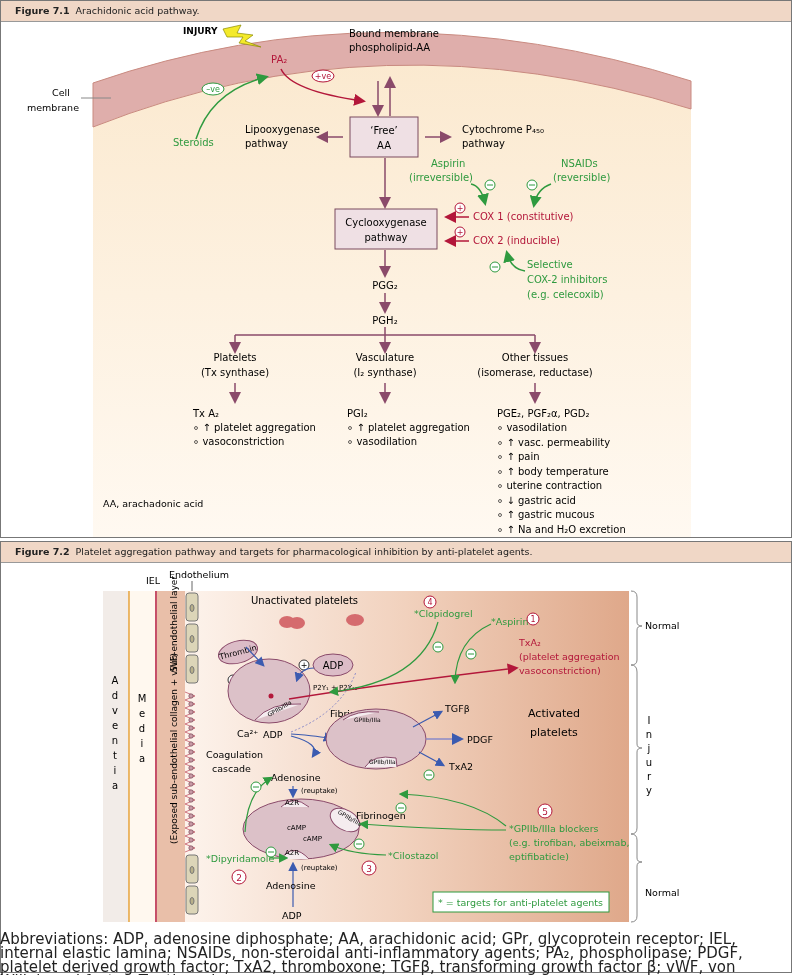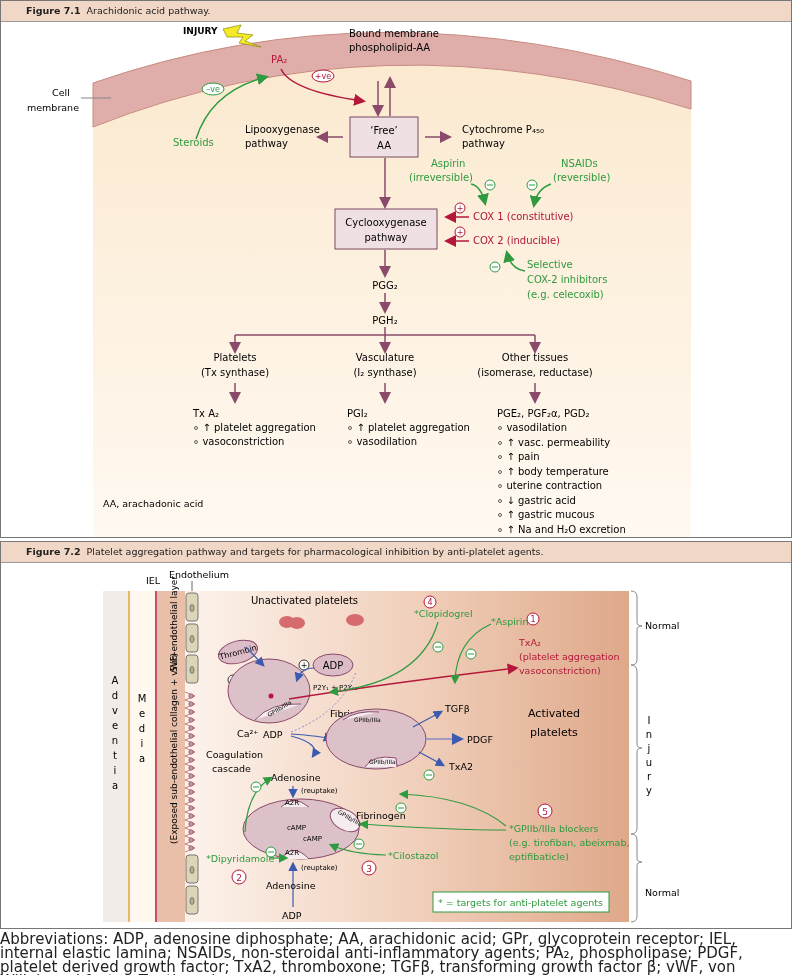--- a/index.html
+++ b/index.html
@@ -1,18 +1,18 @@
 <!DOCTYPE html>
 <html><head>
 <meta charset="utf-8">
 <style>
   html,body{margin:0;padding:0;background:#fff;}
   body{width:794px;height:975px;position:relative;overflow:hidden;font-family:"DejaVu Sans",sans-serif;color:#222;}
   .frame{position:absolute;left:0;width:792px;border:1px solid #777;background:#fff;box-sizing:border-box;}
-  .caption{position:absolute;left:0;right:0;top:0;height:20px;background:#f0d7c6;border-bottom:1px solid #999;font-size:9.5px;line-height:20px;padding-left:25px;}
+  .caption{position:absolute;left:0;right:0;top:0;height:20px;background:#f0d7c6;border-bottom:1px solid #999;font-size:9.5px;line-height:20px;padding-left:14px;}
   .caption b{font-weight:bold;margin-right:6px;}
   svg text{font-family:"DejaVu Sans",sans-serif;}
   .abbr{position:absolute;left:0;top:932px;width:794px;font-size:15px;line-height:14px;color:#222;}
 </style>
 </head>
 <body>
 
 <div class="frame" style="top:0;height:538px;">
   <div class="caption">
     <b>Figure 7.1</b><span>Arachidonic acid pathway.</span>
@@ -138,21 +138,21 @@
         <text x="496" y="468" font-size="10">∘ uterine contraction</text>
         <text x="496" y="482.5" font-size="10">∘ ↓ gastric acid</text>
         <text x="496" y="497" font-size="10">∘ ↑ gastric mucous</text>
         <text x="496" y="511.5" font-size="10">∘ ↑ Na and H₂O excretion</text>
       </g>
 
     <text x="102" y="486" font-size="9.5">AA, arachadonic acid</text>
   </svg>
 </div>
 
-<div class="frame" style="top:541px;height:388px;">
+<div class="frame" style="top:541px;height:432px;">
   <div class="caption">
     <b>Figure 7.2</b><span>Platelet aggregation pathway and targets for pharmacological inhibition by anti-platelet agents.</span>
   </div>
   <svg width="792" height="368" style="position:absolute;left:0;top:20px;">
     <defs>
       <linearGradient id="bg2" x1="0" y1="0" x2="1" y2="0">
         <stop offset="0" stop-color="#fdf3ec"></stop>
           <stop offset="0.5" stop-color="#f1d1bd"></stop>
           <stop offset="1" stop-color="#dfa88a"></stop>
       </linearGradient>

